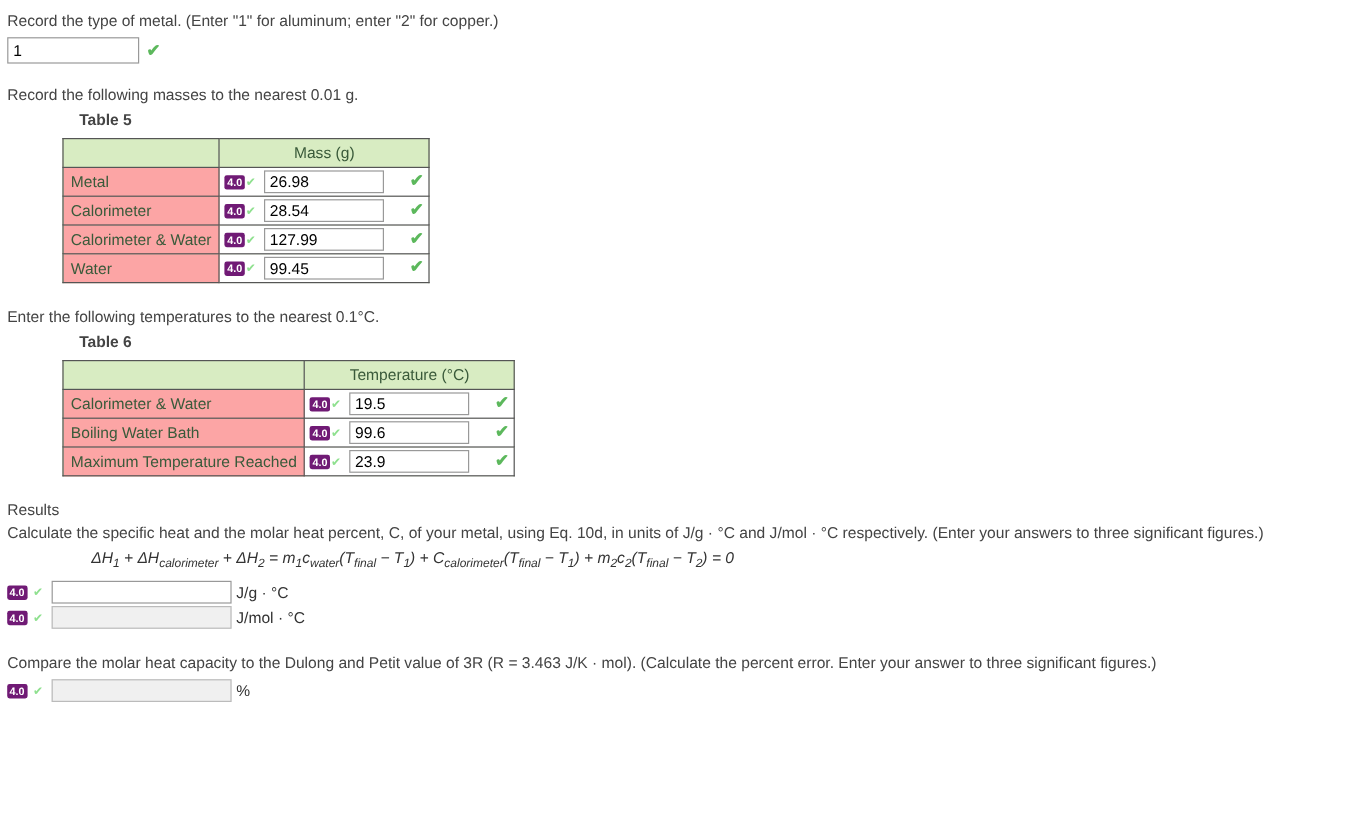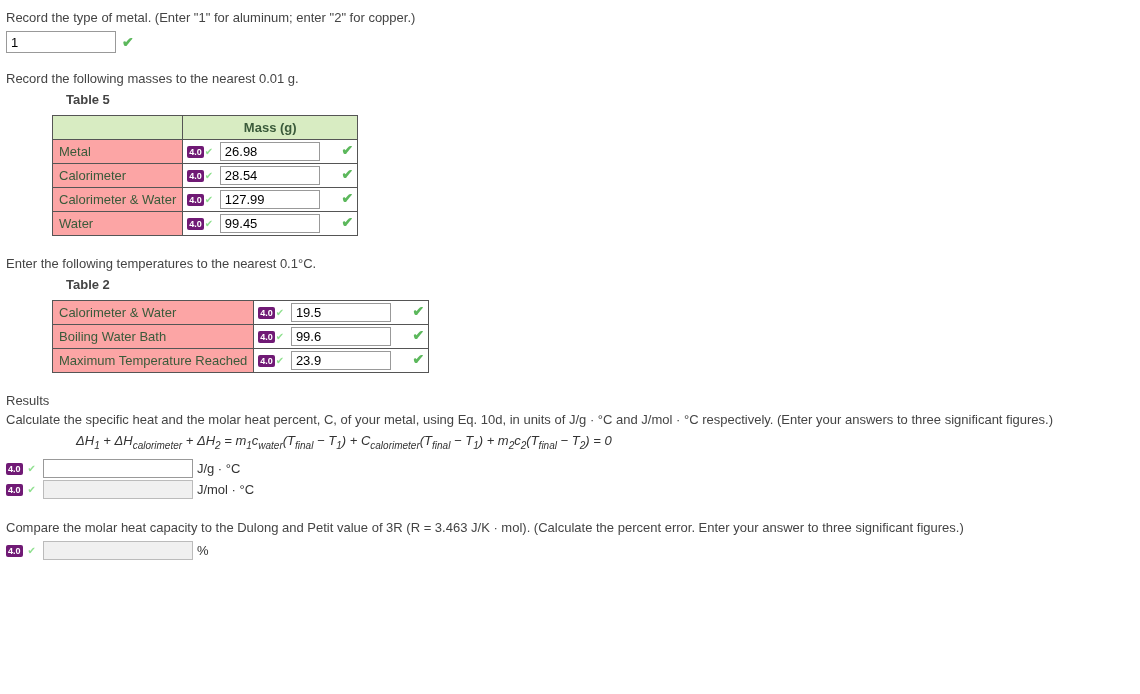--- a/index.html
+++ b/index.html
@@ -51,21 +51,21 @@
   }
   table.data th, table.data td {
     border: 1px solid #555;
     padding: 4px 6px;
     text-align: left;
     font-size: 13px;
     vertical-align: middle;
   }
   table.data th {
     background: #d8ecc2;
-    font-weight: bold;
+    font-weight: normal;
     color: #3a5a3a;
     text-align: center;
   }
   table.data td.label {
     background: #fca5a5;
     font-weight: normal;
     color: #3a5a3a;
     white-space: nowrap;
   }
   table.data td.value-cell {
@@ -192,23 +192,27 @@
         <span class="check" style="margin-left:18px;">✔</span>
       </td>
     </tr>
   </tbody>
     </table>
 </div>
 
 
 <div class="instruction">Enter the following temperatures to the nearest 0.1°C.</div>
 <div class="section-indent">
-  <div class="table-title">Table 2</div>
+  <div class="table-title">Table 6</div>
   <table class="data">
     <tbody>
+        <tr>
+      <th></th>
+      <th>Temperature (°C)</th>
+    </tr>
     <tr>
       <td class="label">Calorimeter &amp; Water</td>
       <td class="value-cell">
         <span class="badge">4.0</span><span class="badge-check">✔</span>
         <input class="cell-input" type="text" value="19.5" style="">
         <span class="check" style="margin-left:18px;">✔</span>
       </td>
     </tr>
     <tr>
       <td class="label">Boiling Water Bath</td>

